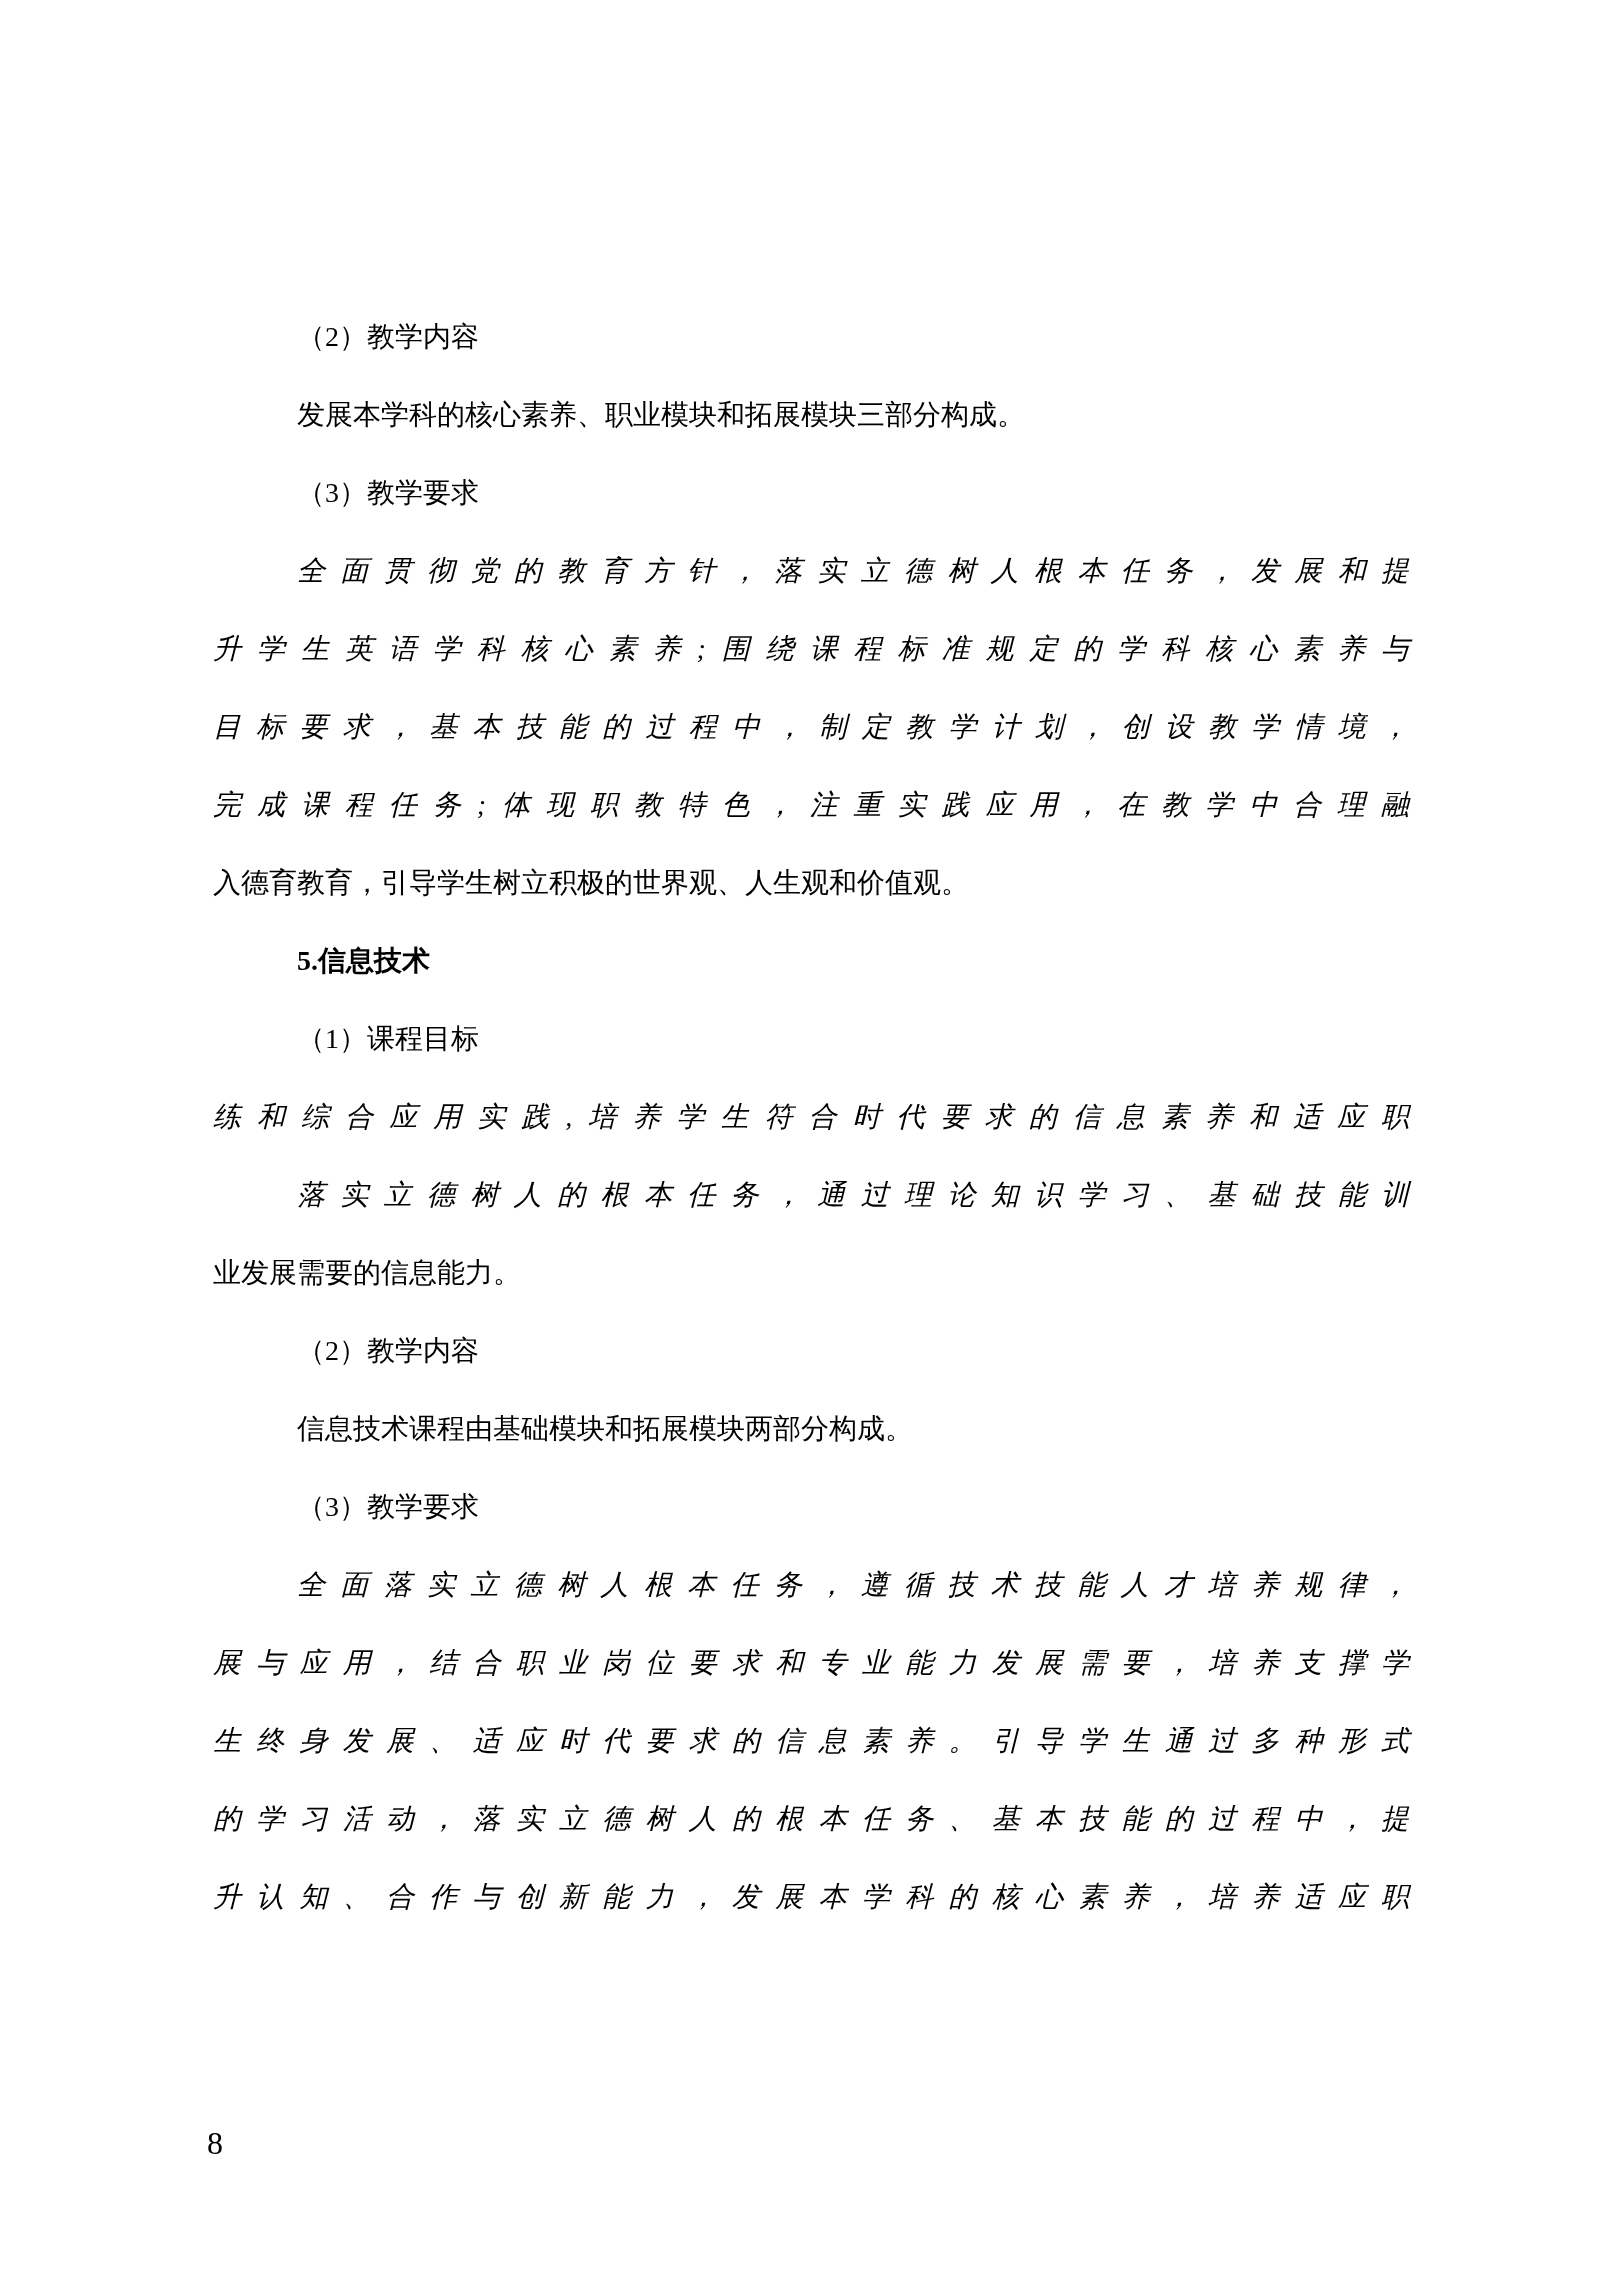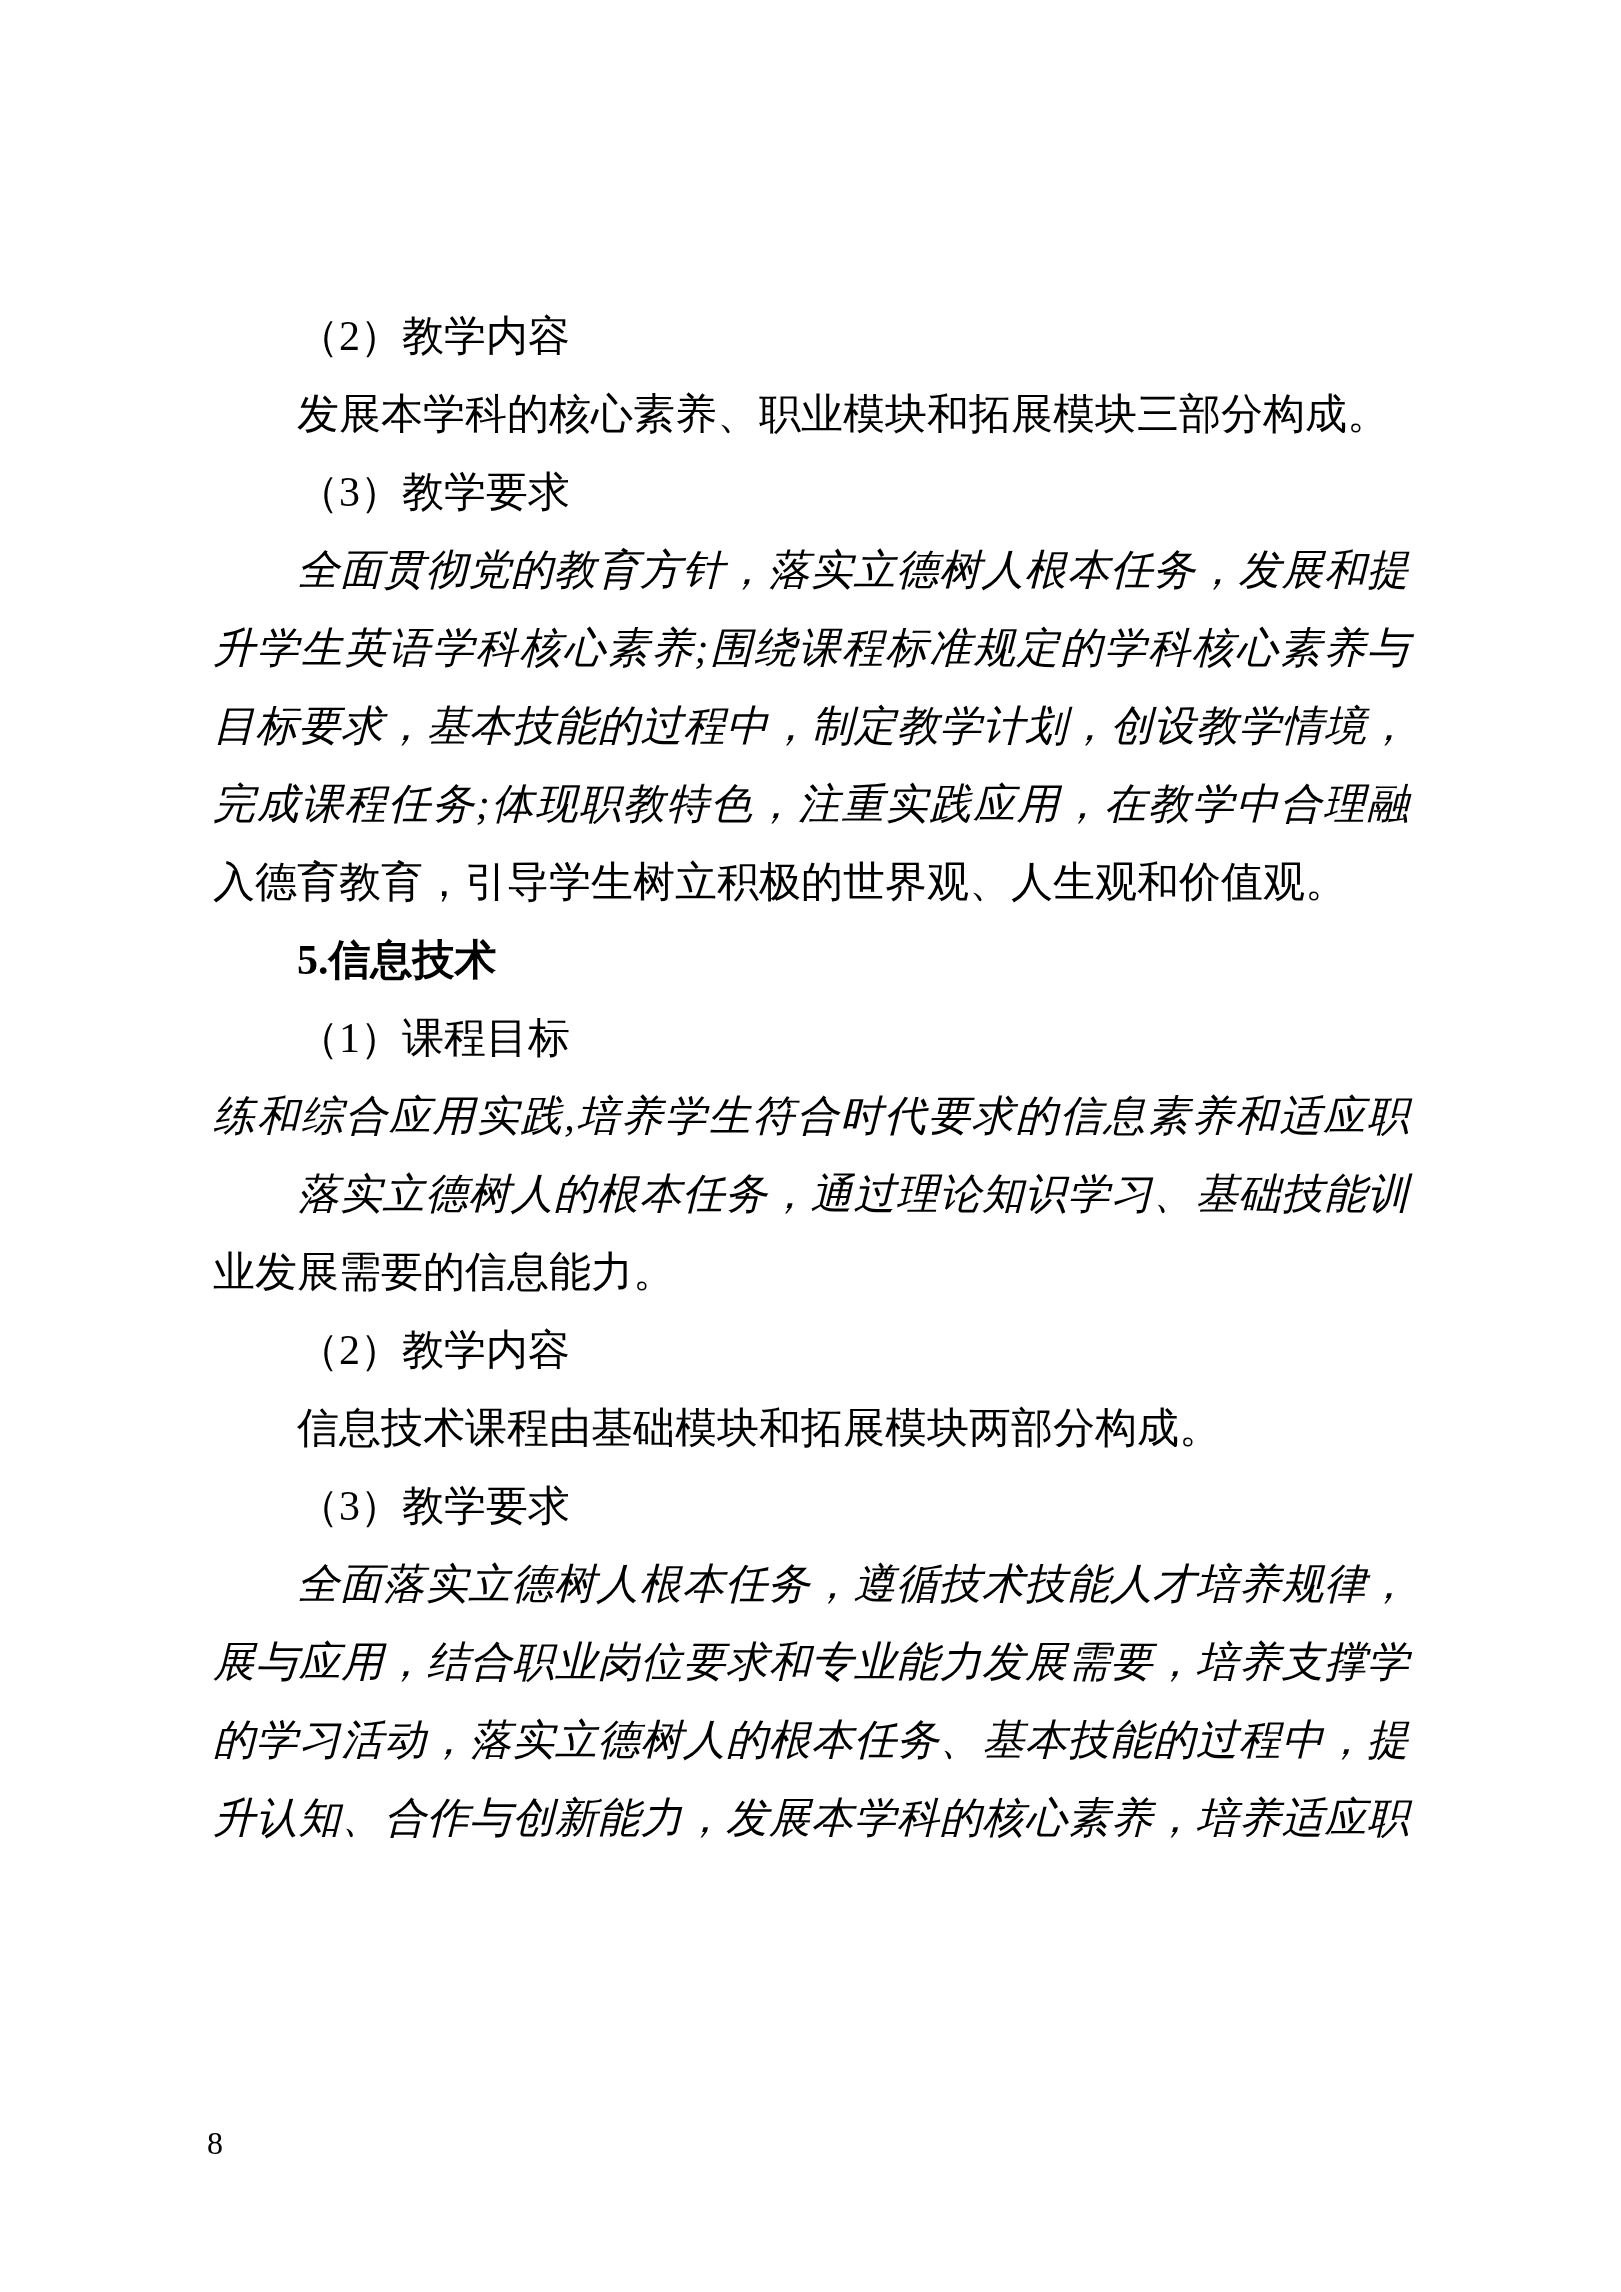--- a/index.html
+++ b/index.html
@@ -18,21 +18,21 @@
   }
   .textblock {
     position: absolute;
     left: 213px;
     top: 311px;
     width: 1196px;
   }
   .line {
     height: 78px;
     line-height: 51px;
-    font-size: 42px;
+    font-size: 28px;
     letter-spacing: 0px;
     white-space: nowrap;
     color: #000000;
   }
   .indent {
     text-indent: 84px;
   }
   .justify {
     white-space: normal;
     text-align: justify;
@@ -68,19 +68,20 @@
     <div class="line indent bold">5.信息技术</div>
     <div class="line indent">（1）课程目标</div>
     <div class="line justify">练和综合应用实践,培养学生符合时代要求的信息素养和适应职</div>
     <div class="line indent justify">落实立德树人的根本任务，通过理论知识学习、基础技能训</div>
     <div class="line">业发展需要的信息能力。</div>
     <div class="line indent">（2）教学内容</div>
     <div class="line indent">信息技术课程由基础模块和拓展模块两部分构成。</div>
     <div class="line indent">（3）教学要求</div>
     <div class="line indent justify">全面落实立德树人根本任务，遵循技术技能人才培养规律，</div>
     <div class="line justify">展与应用，结合职业岗位要求和专业能力发展需要，培养支撑学</div>
+    <div class="line justify">生终身发展、适应时代要求的信息素养。引导学生通过多种形式</div>
     <div class="line justify">的学习活动，落实立德树人的根本任务、基本技能的过程中，提</div>
     <div class="line justify">升认知、合作与创新能力，发展本学科的核心素养，培养适应职</div>
   </div>
 
   <div class="page-number">8</div>
 </div>
 
 
 </body></html>

